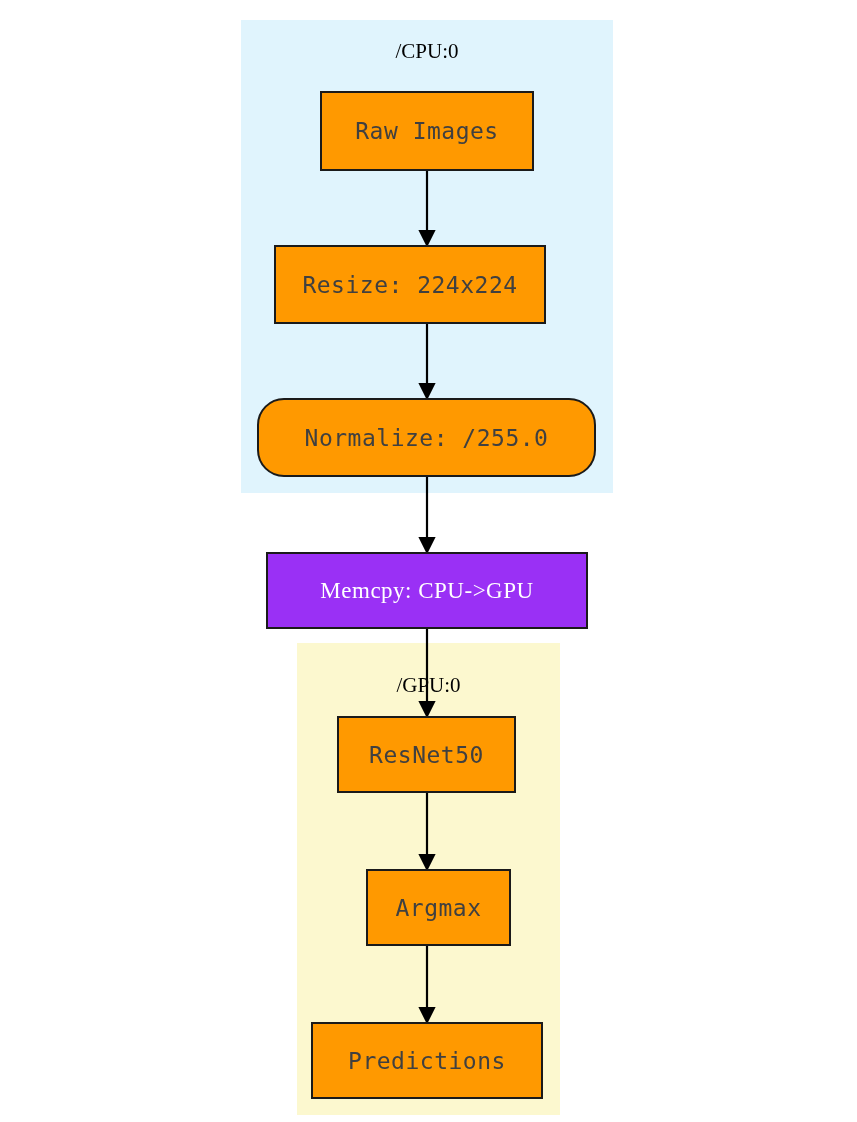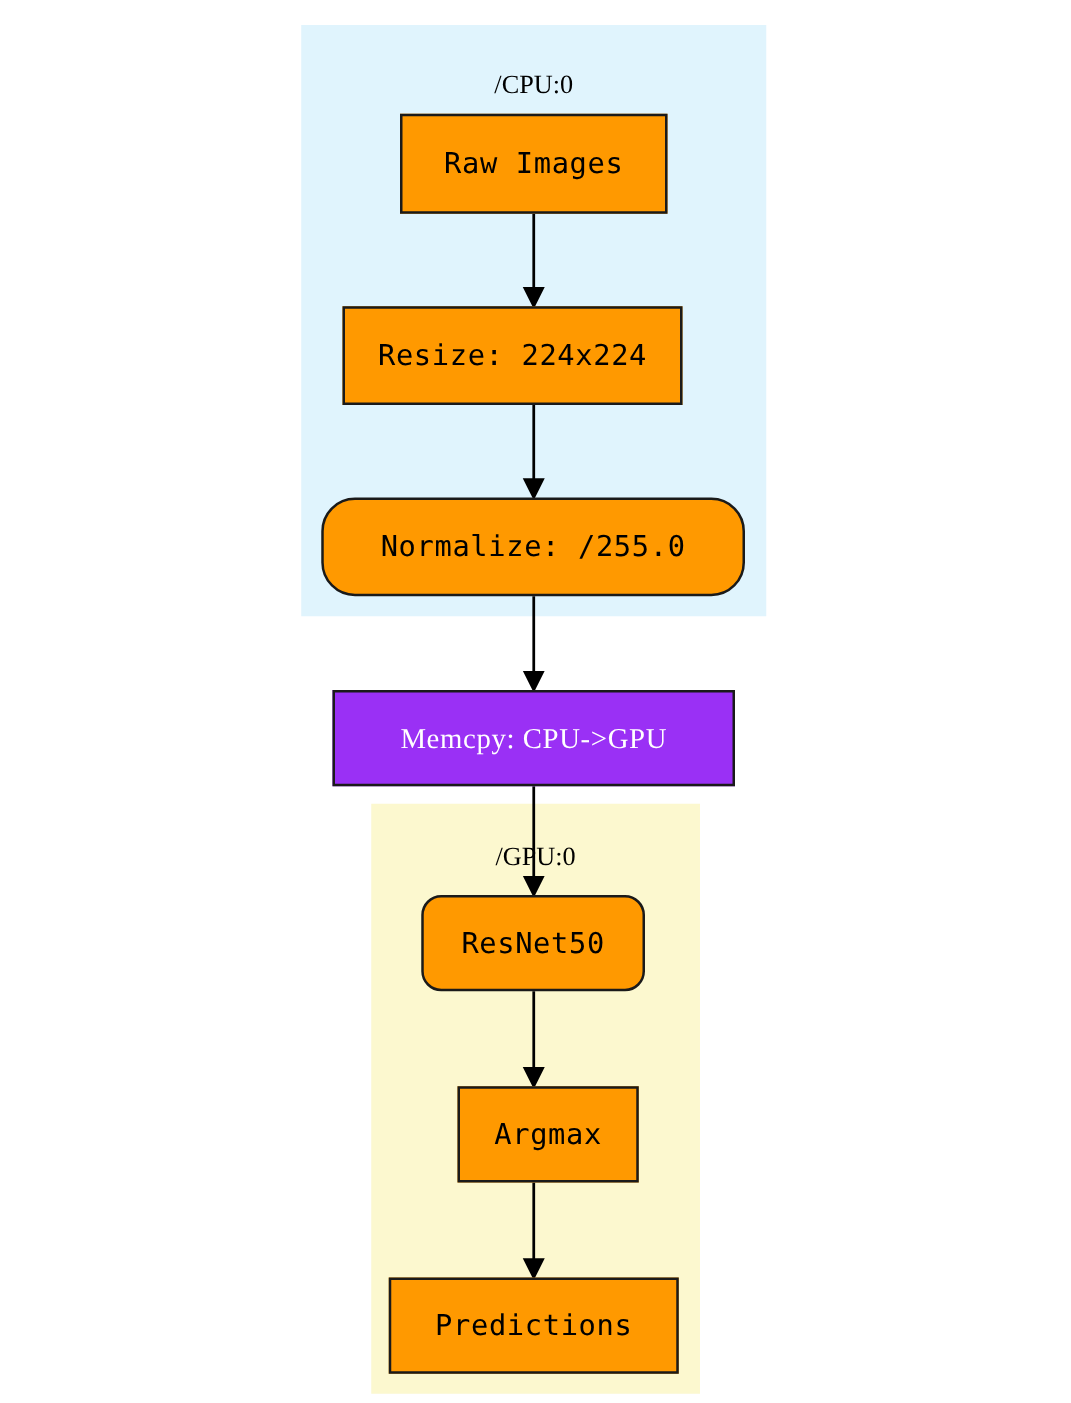--- a/index.html
+++ b/index.html
@@ -39,21 +39,21 @@
     white-space: nowrap;
   }
 
   #cluster-cpu {
     left: 241px;
     top: 20px;
     width: 372px;
     height: 473px;
     background: #e0f4fd;
   }
-  #cluster-cpu .cluster-label { top: 37px; }
+  #cluster-cpu .cluster-label { top: 21px; }
 
   #cluster-gpu {
     left: 297px;
     top: 643px;
     width: 263px;
     height: 472px;
     background: #fcf8cf;
   }
   #cluster-gpu .cluster-label { top: 32px; }
 
@@ -65,33 +65,33 @@
     display: flex;
     align-items: center;
     justify-content: center;
     font-family: "DejaVu Sans Mono", "Liberation Mono", monospace;
     font-size: 23px;
     letter-spacing: 0.5px;
     white-space: pre;
   }
   .node.orange {
     background: #ff9900;
-    color: #000000;
+    color: #404040;
   }
   .node.purple {
     background: #9a30f5;
     color: #ffffff;
     font-family: Liberation Serif, serif;
   }
 
   #node-raw-images   { left: 320px; top: 91px;   width: 214px; height: 80px; }
   #node-resize       { left: 274px; top: 245px;  width: 272px; height: 79px; }
   #node-normalize    { left: 257px; top: 398px;  width: 339px; height: 79px; border-radius: 27px; }
   #node-memcpy       { left: 266px; top: 552px;  width: 322px; height: 77px; }
-  #node-resnet50     { left: 337px; top: 716px;  width: 179px; height: 77px; border-radius: 16px; }
+  #node-resnet50     { left: 337px; top: 716px;  width: 179px; height: 77px; }
   #node-argmax       { left: 366px; top: 869px;  width: 145px; height: 77px; }
   #node-predictions  { left: 311px; top: 1022px; width: 232px; height: 77px; }
 
   
   #edges {
     position: absolute;
     left: 0;
     top: 0;
     width: 857px;
     height: 1122px;

